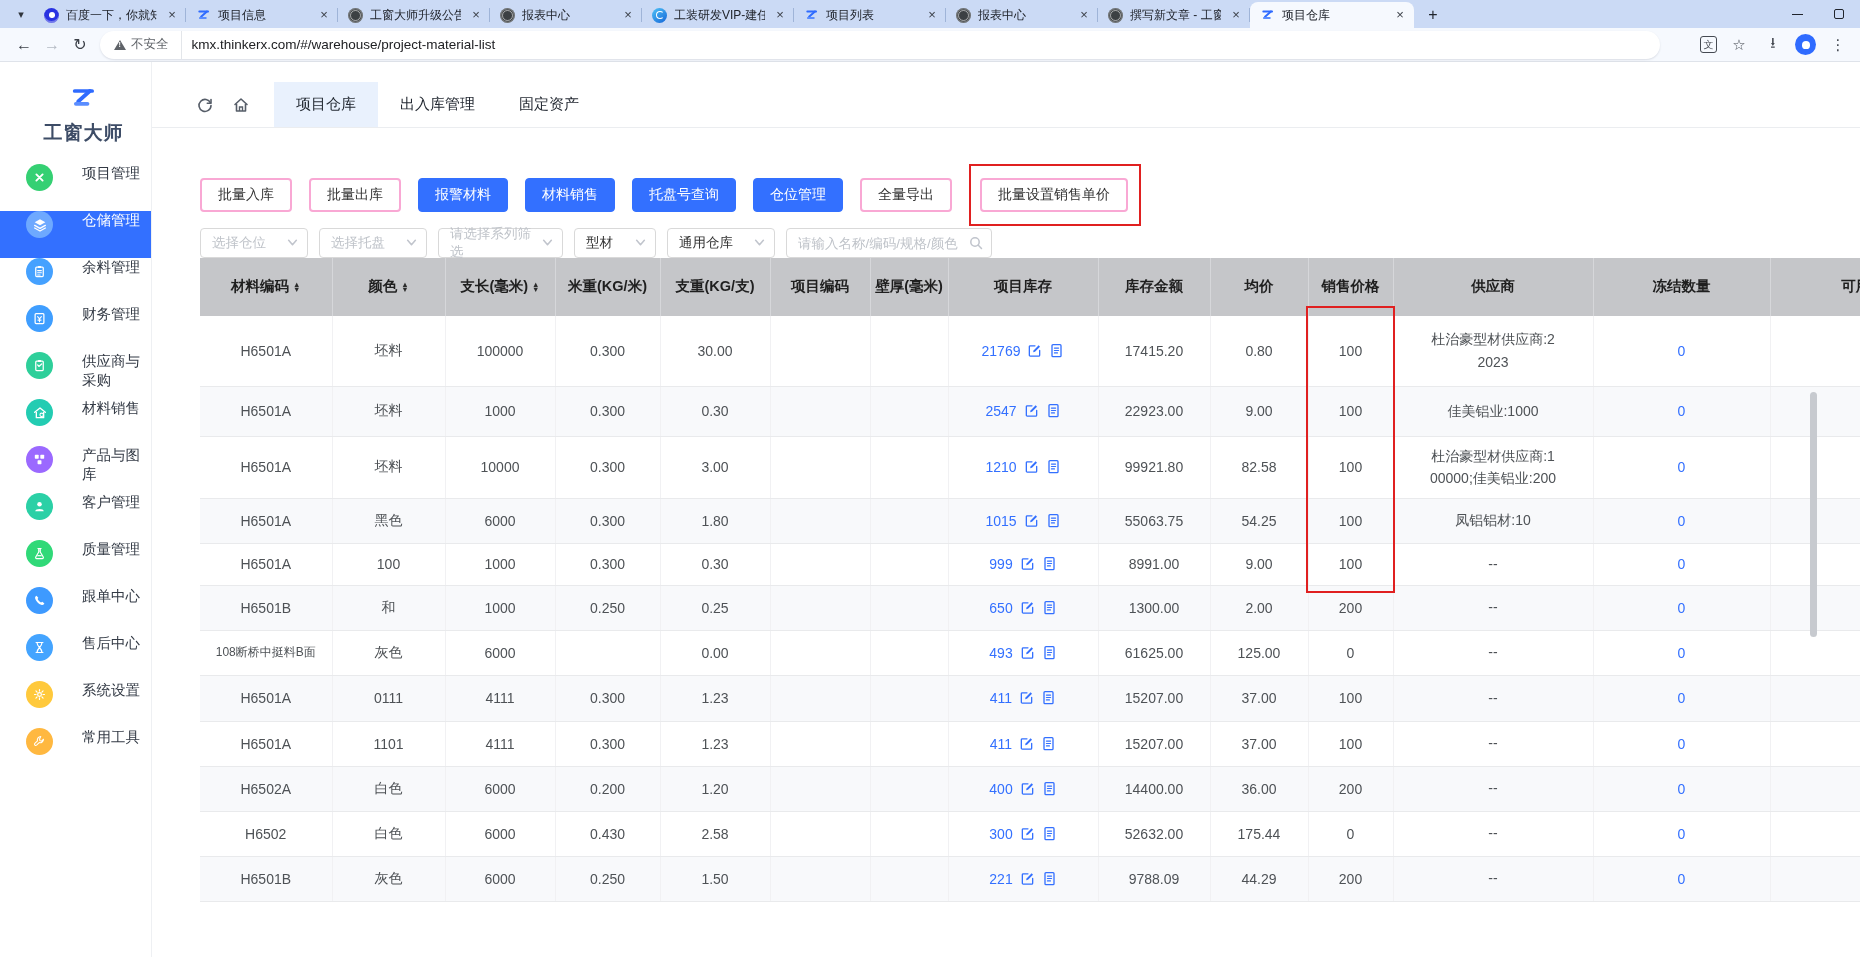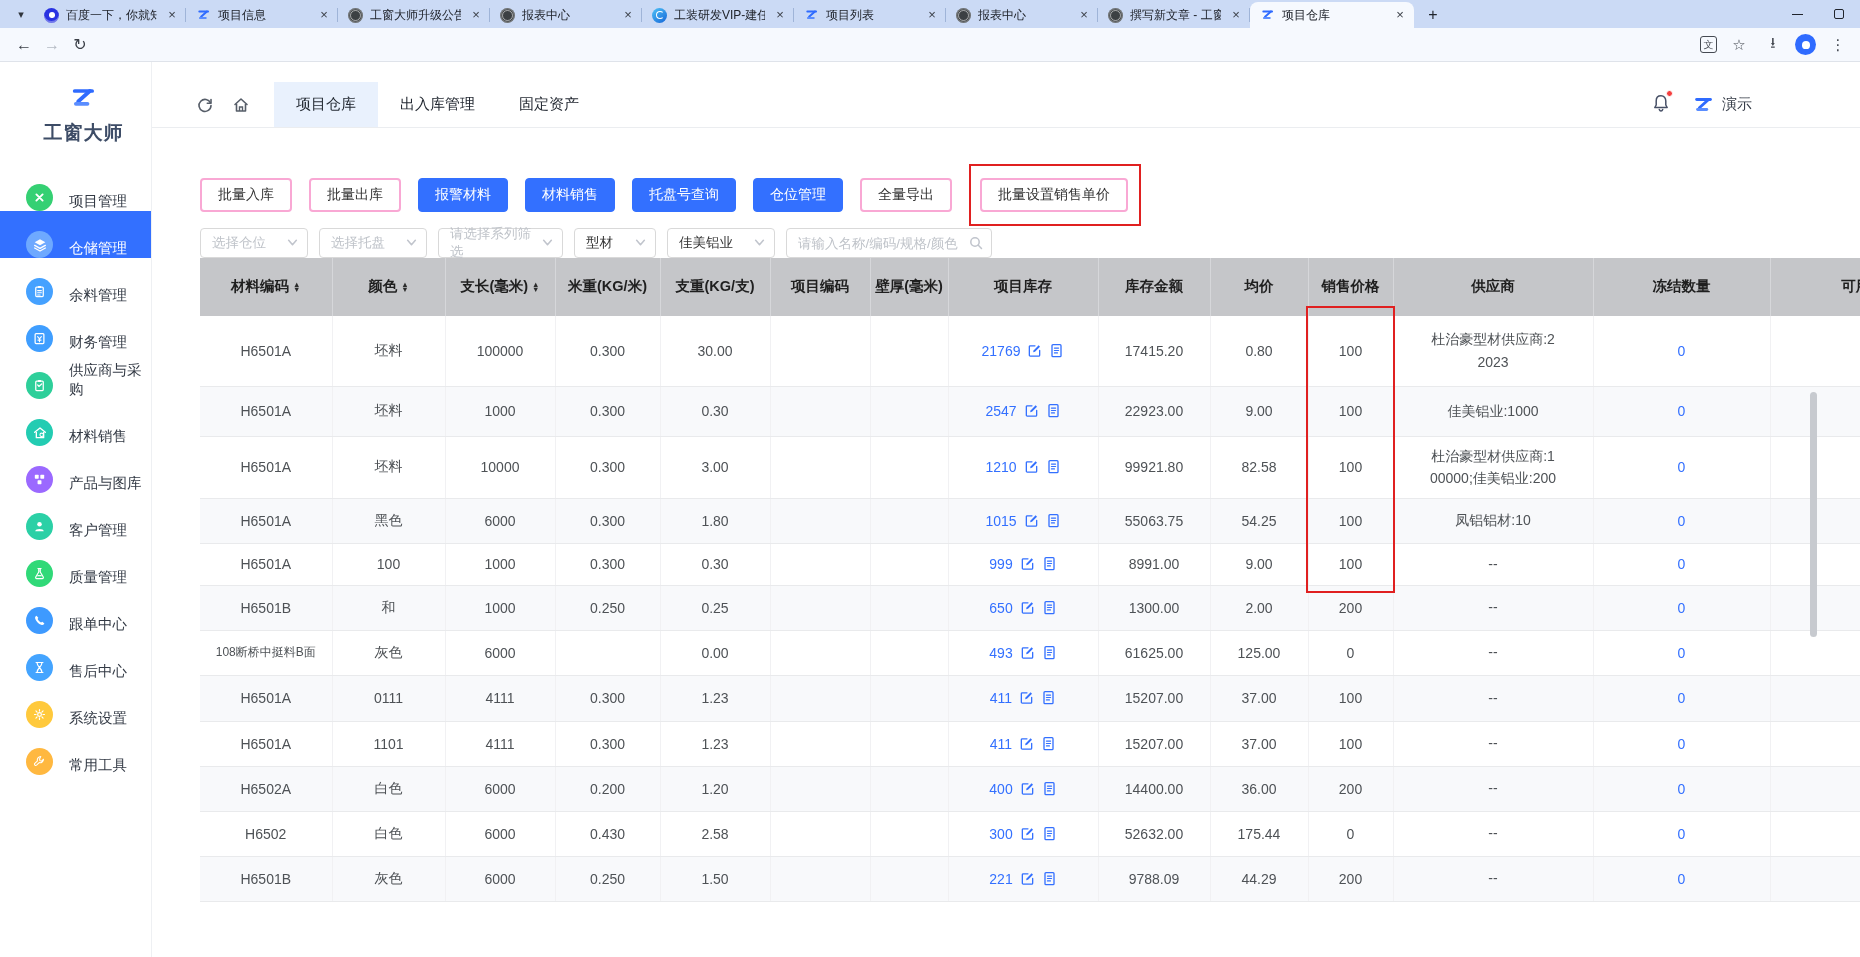--- a/index.html
+++ b/index.html
@@ -41,21 +41,21 @@
   .ub-ico { width:24px; height:24px; display:flex; align-items:center; justify-content:center; color:#454a52; font-size:15px; }
   .ub-translate { width:17px; height:17px; border:1.5px solid #454a52; border-radius:3px; font-size:10px; display:flex; align-items:center; justify-content:center; color:#454a52; }
   .ub-avatar { width:21px; height:21px; border-radius:50%; background:#2f6bff; display:flex; align-items:center; justify-content:center; }
   .ub-avatar::after { content:""; width:8px; height:8px; background:#fff; border-radius:50% 50% 45% 45%; }
 
   
   .app { display:flex; height:895px; }
   .sidebar { width:152px; flex:none; border-right:1px solid #eef0f3; padding-top:14px; }
   .side-logo { display:flex; align-items:center; gap:8px; padding:8px 0 18px 16px;flex-direction:column; }
   .side-logo .brand-text { font-size:19px; font-weight:700; color:#3d4c66; letter-spacing:1px; }
-  .side-item { position:relative; height:47px; display:flex; align-items:flex-end; gap:16px; padding-left:26px; cursor:pointer; }
+  .side-item { position:relative; height:47px; display:flex; align-items:flex-start; gap:29px; padding-left:26px; cursor:pointer; }
   .side-item .s-label { font-size:14.5px; color:#333a45; }
   .side-item.active { background:#3370ff; }
   .side-item.active .s-label { color:#fff; }
   .s-ico { width:27px; height:27px; border-radius:50%; flex:none; display:flex; align-items:center; justify-content:center; }
 
   .main { position:relative; flex:1; overflow:hidden; }
   .app-header { height:66px; border-bottom:1px solid #ebedf0; display:flex; align-items:flex-end; padding-left:38px; background:#fff; }
   .hdr-icons { display:flex; align-items:center; height:45px; gap:6px; }
   .hdr-ico { width:30px; height:30px; display:flex; align-items:center; justify-content:center; color:#565d68; }
   .hdr-tabs { display:flex; margin-left:18px; }
@@ -182,20 +182,27 @@
       <div class="win-btn">
           <span class="wb-max"></span>
         </div>
     </div>
   </div>
 
   <div class="urlbar">
     <div class="nav-ico">←</div>
     <div class="nav-ico disabled">→</div>
     <div class="nav-ico">↻</div>
+    <div class="omnibox">
+      <span class="sec-chip">
+        <span class="warn-tri"></span>
+        <span>不安全</span>
+      </span>
+      <span class="url-text">kmx.thinkerx.com/#/warehouse/project-material-list</span>
+    </div>
     <div class="urlbar-right">
       <span class="ub-translate">文</span>
       <span class="ub-ico">☆</span>
       <span class="ub-ico">⭳</span>
       <span class="ub-avatar"></span>
       <span class="ub-ico">⋮</span>
     </div>
   </div>
 
   <div class="app">
@@ -347,37 +354,20 @@
                 <path d="M4.5 8 V15 H13.5 V8" stroke="#565d68" stroke-width="1.6" stroke-linejoin="round"></path>
                 <path d="M7.5 15 V11 H10.5 V15" stroke="#565d68" stroke-width="1.4"></path>
               </svg>
           </div>
         </div>
         <div class="hdr-tabs" id="hdr-tabs">
             <div class="hdr-tab active">项目仓库</div>
             <div class="hdr-tab">出入库管理</div>
             <div class="hdr-tab">固定资产</div>
           </div>
-        <div class="hdr-right">
-          <div class="bell-wrap">
-            <svg width="20" height="20" viewBox="0 0 20 20" fill="none">
-              <path d="M10 2.8 C7 2.8 5.2 5 5.2 8 V12 L3.8 14.5 H16.2 L14.8 12 V8 C14.8 5 13 2.8 10 2.8 Z" stroke="#475066" stroke-width="1.5" stroke-linejoin="round"></path>
-              <path d="M8.3 16.5 C8.6 17.4 9.2 17.9 10 17.9 C10.8 17.9 11.4 17.4 11.7 16.5" stroke="#475066" stroke-width="1.5" stroke-linecap="round"></path>
-            </svg>
-            <span class="bell-dot"></span>
-          </div>
-          <div class="hdr-brand">
-            <svg width="22" height="22" viewBox="0 0 24 24">
-              <path d="M4 6 H19" stroke="#2f6bff" stroke-width="3.2" stroke-linecap="round" fill="none"></path>
-              <path d="M17 6 L7 15" stroke="#2f6bff" stroke-width="3.2" stroke-linecap="round" fill="none"></path>
-              <path d="M5 17 H15" stroke="#5a8dff" stroke-width="3.2" stroke-linecap="round" fill="none"></path>
-            </svg>
-            <span class="b-label">演示</span>
-          </div>
-        </div>
       </div>
 
       <div class="content">
         <div class="toolbar" id="toolbar">
             <button class="btn plain">批量入库</button>
             <button class="btn plain">批量出库</button>
             <button class="btn primary">报警材料</button>
             <button class="btn primary">材料销售</button>
             <button class="btn primary">托盘号查询</button>
             <button class="btn primary">仓位管理</button>
@@ -405,21 +395,21 @@
                   <path d="M1.5 3 L5 7 L8.5 3" stroke="#c0c4cc" stroke-width="1.4" fill="none" stroke-linecap="round" stroke-linejoin="round"></path>
                 </svg></span>
             </div>
             <div class="sel" style="width: 82px;">
               <span class="sel-txt val">型材</span>
               <span><svg width="11" height="11" viewBox="0 0 10 10">
                   <path d="M1.5 3 L5 7 L8.5 3" stroke="#c0c4cc" stroke-width="1.4" fill="none" stroke-linecap="round" stroke-linejoin="round"></path>
                 </svg></span>
             </div>
             <div class="sel" style="width: 108px;">
-              <span class="sel-txt val">佳美铝业</span>
+              <span class="sel-txt val">通用仓库</span>
               <span><svg width="11" height="11" viewBox="0 0 10 10">
                   <path d="M1.5 3 L5 7 L8.5 3" stroke="#c0c4cc" stroke-width="1.4" fill="none" stroke-linecap="round" stroke-linejoin="round"></path>
                 </svg></span>
             </div>
             <div class="search-box"><input placeholder="请输入名称/编码/规格/颜色" style=""><span><svg width="14" height="14" viewBox="0 0 14 14">
                   <circle cx="6" cy="6" r="4.2" stroke="#c0c4cc" stroke-width="1.5" fill="none"></circle>
                   <path d="M9.3 9.3 L12.5 12.5" stroke="#c0c4cc" stroke-width="1.5" stroke-linecap="round"></path>
                 </svg></span></div>
           </div>
         <div class="table-wrap">

